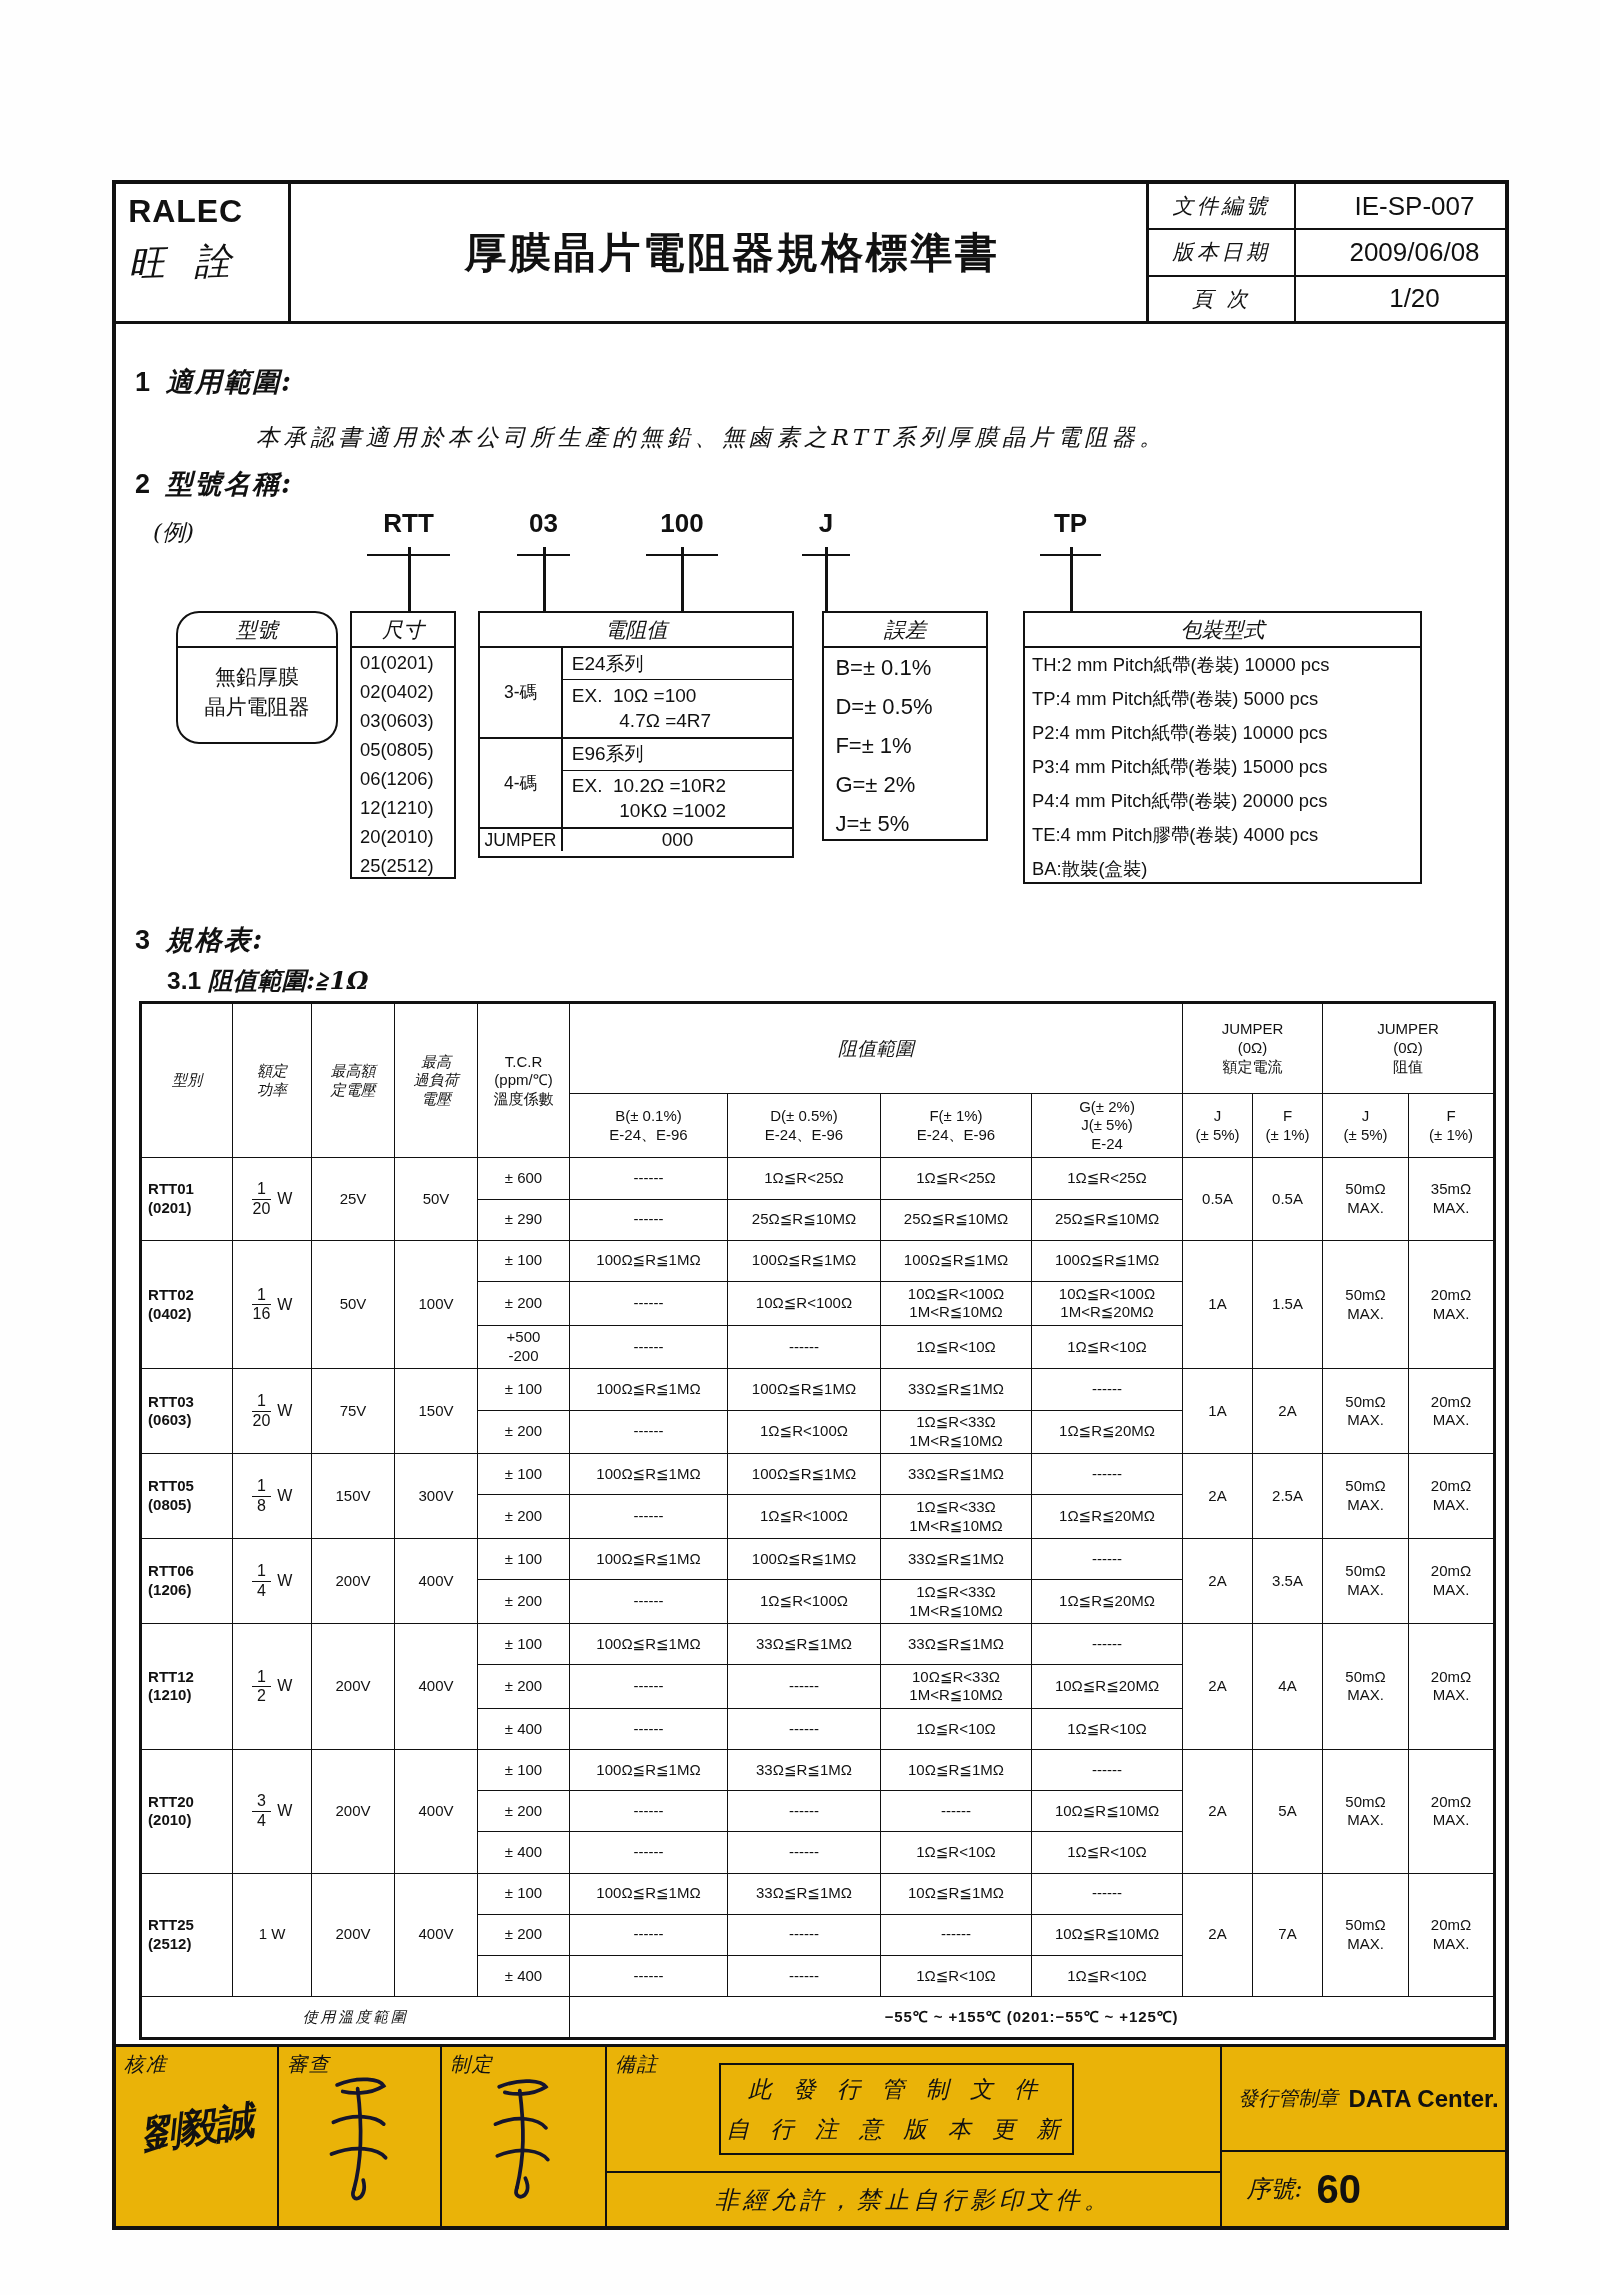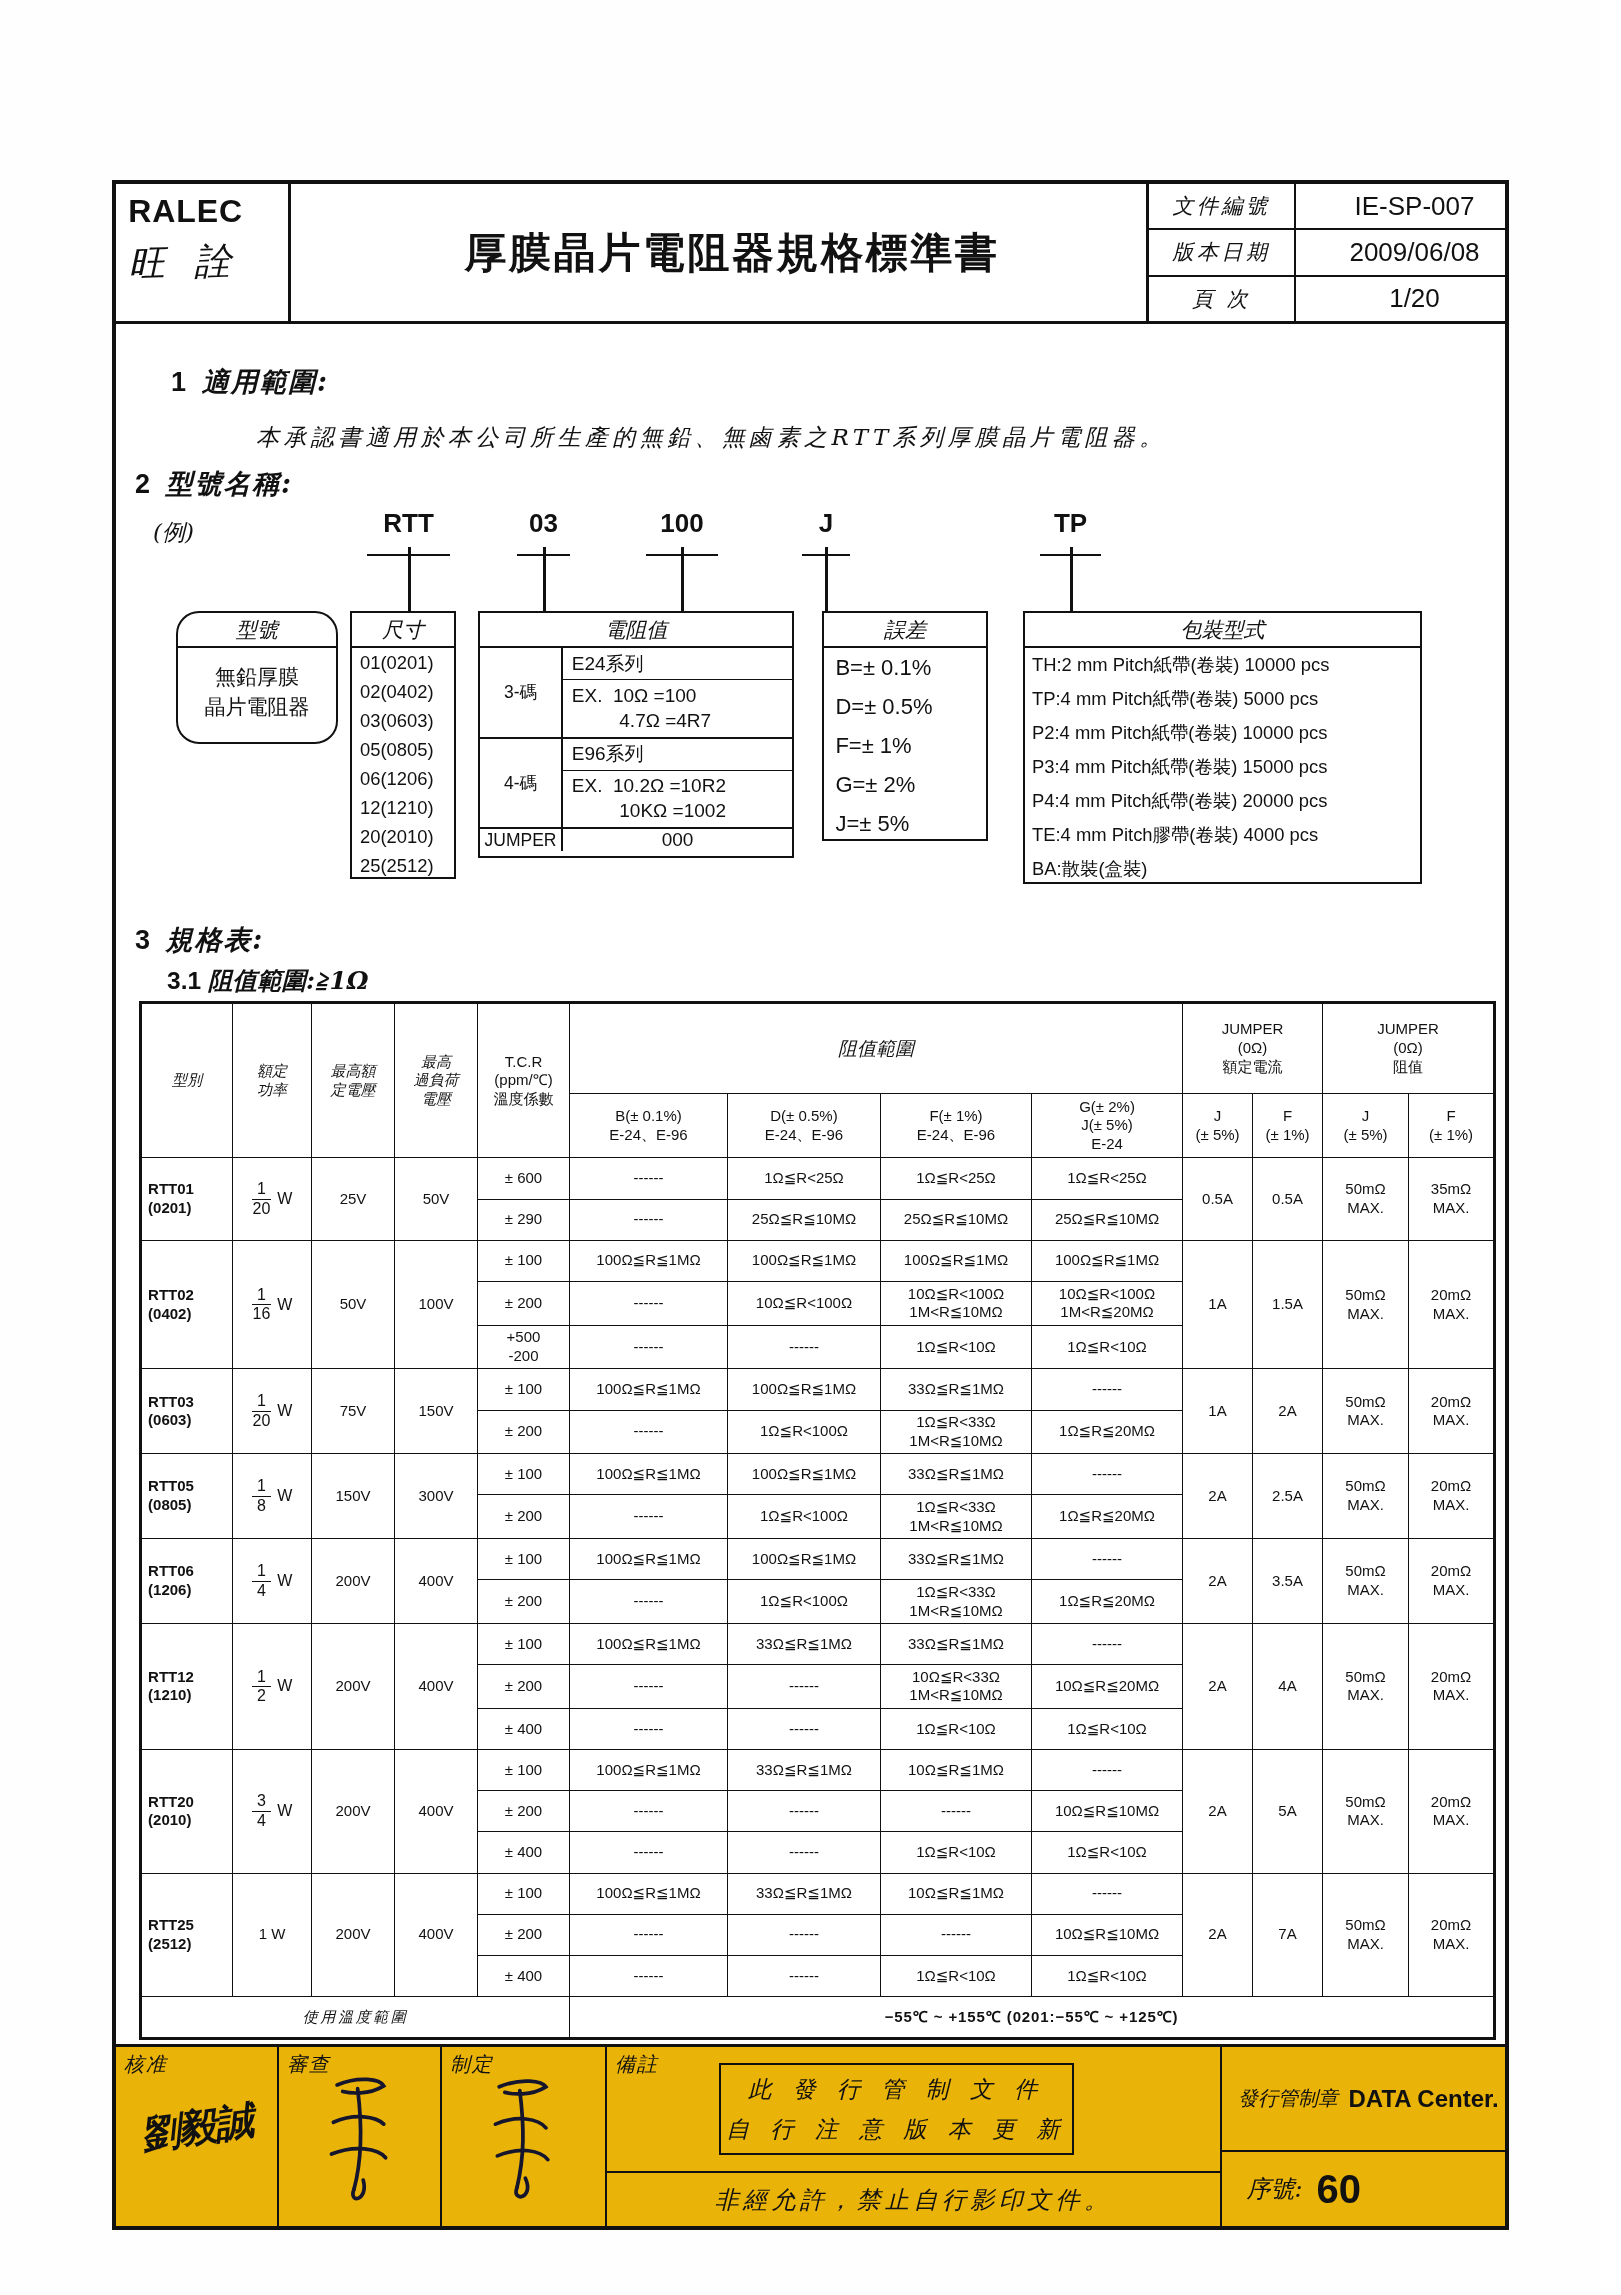--- a/index.html
+++ b/index.html
@@ -20,21 +20,21 @@
              font-size:42px;font-weight:bold;letter-spacing:2.6px;margin-left:27px;}
   .hdr-info{width:359px;border-left:3.5px solid #111;box-sizing:border-box;display:flex;flex-direction:column;}
   .hdr-row{flex:1;display:flex;border-bottom:2.6px solid #111;box-sizing:border-box;gap:28px;}
   .hdr-row:last-child{border-bottom:none;}
   .hdr-label{width:147px;border-right:2.6px solid #111;box-sizing:border-box;display:flex;
              align-items:center;justify-content:center;font-size:21px;letter-spacing:3.5px;}
   .hdr-value{flex:1;display:flex;align-items:center;justify-content:center;font-size:26px;}
 
   
   .sec-head{position:absolute;font-size:27px;font-weight:bold;letter-spacing:1.8px;}
-  .s1-head{top:180px;left:19px;margin-left:36px;}
+  .s1-head{top:180px;left:19px;}
   .s1-body{position:absolute;top:238px;left:140px;font-size:23px;letter-spacing:4.4px;}
   .s2-head{top:282px;left:19px;}
   .s3-head{top:738px;left:19px;}
   .s3-sub{position:absolute;top:780px;left:51px;font-size:24.5px;font-weight:bold;}
   .sec-num{font-family:"Liberation Sans",sans-serif;font-style:normal;margin-right:14px;}
 
   
   .example{position:absolute;top:333px;left:37px;font-size:23px;}
   .code{position:absolute;top:324px;font-size:26px;font-weight:bold;text-align:center;
         border-bottom:2.6px solid #111;padding-bottom:15px;}

